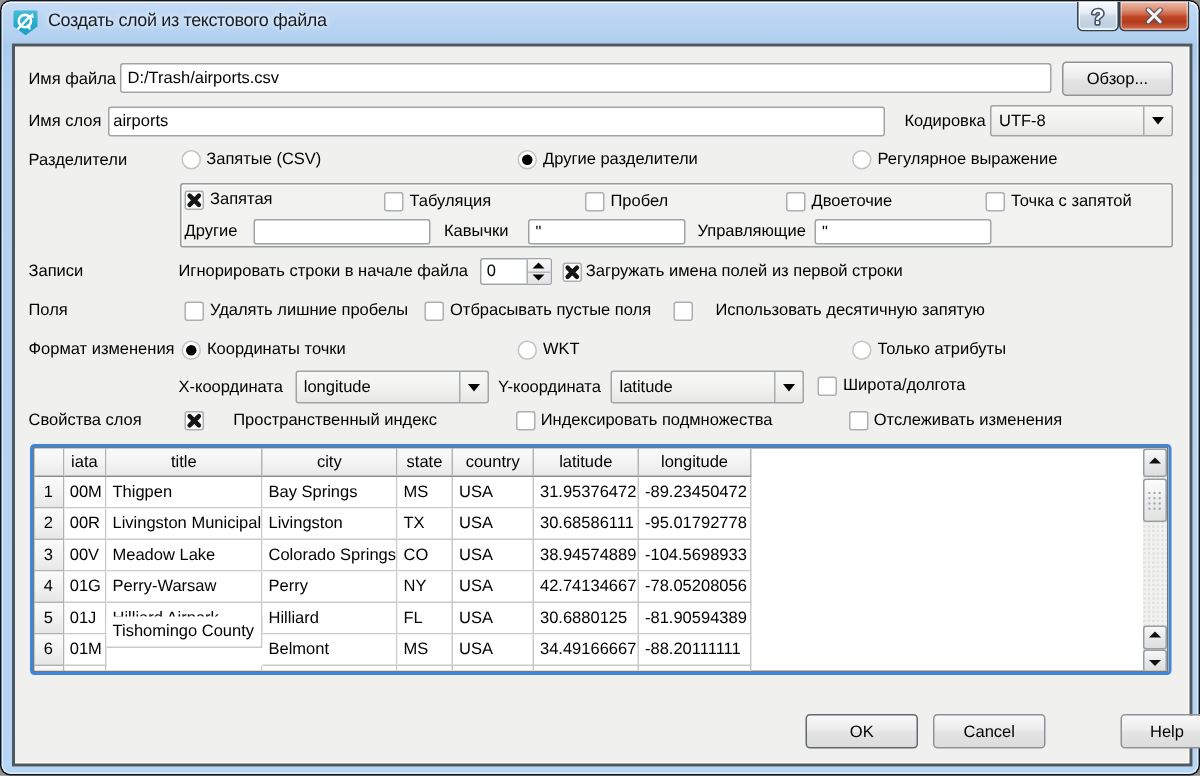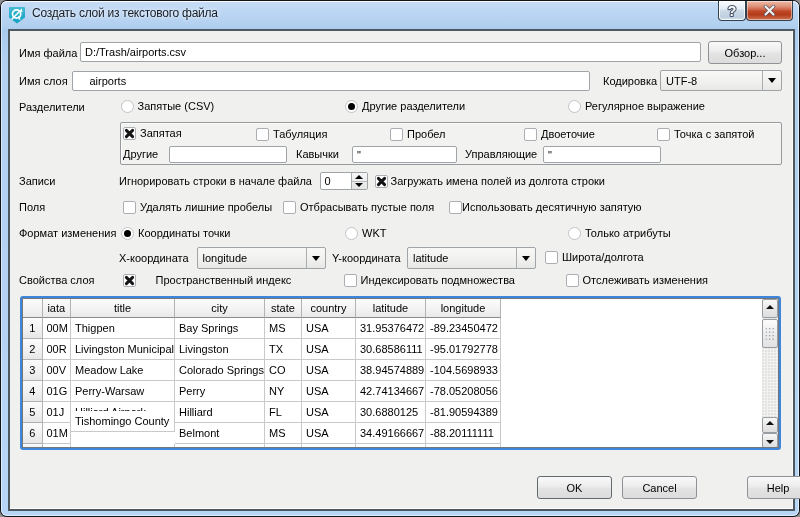--- a/index.html
+++ b/index.html
@@ -99,21 +99,21 @@
  <path d="M2.5 1.5 L10.5 9.5 M10.5 1.5 L2.5 9.5" stroke="#475569" stroke-width="3.8" stroke-linecap="round" opacity=".75"></path>
  <path d="M2.5 1.5 L10.5 9.5 M10.5 1.5 L2.5 9.5" stroke="#f6f5f4" stroke-width="2" stroke-linecap="round"></path>
         </svg>
       </div>
 <div id="client">
 
 <div class="lbl" style="left:9px;top:16px;">Имя файла</div>
 <div class="inp" style="left:70px;top:11px;width:620.5px;height:20px;padding-left:4px">D:/Trash/airports.csv</div>
 <div class="btn" style="left:698px;top:10px;width:74px;height:23px">Обзор...</div>
 <div class="lbl" style="left:9px;top:44px;">Имя слоя</div>
-<div class="inp" style="left:61.5px;top:40px;width:518.5px;height:20px;padding-left:17px">airports</div>
+<div class="inp" style="left:61.5px;top:40px;width:518.5px;height:20px;padding-left:3px">airports</div>
 <div class="lbl" style="left:593px;top:44px;">Кодировка</div>
 <div class="combo" style="left:650px;top:39px;width:122px;height:21px">
           <span class="cbotext">UTF-8</span>
           <span class="cboarr">
             <i></i>
           </span>
         </div>
 <div class="lbl" style="left:9px;top:70px;">Разделители</div>
 <div class="citem" style="left:110.5px;top:69px">
           <span class="radio"></span>
@@ -169,34 +169,34 @@
             <i class="d"></i>
             <span class="mid"></span>
           </span>
         </div>
 <div class="citem" style="left:364.5px;top:143.5px">
           <span class="cb">
             <svg width="13" height="13" viewBox="0 0 13 13" style="position:absolute;left:-1px;top:-1px">
               <path d="M3.4 3.4 L9.6 9.6 M9.6 3.4 L3.4 9.6" stroke="#151515" stroke-width="3" stroke-linecap="round"></path>
             </svg>
           </span>
-          <span class="ctext" style="margin-left:3px">Загружать имена полей из долгота строки</span>
+          <span class="ctext" style="margin-left:3px">Загружать имена полей из первой строки</span>
         </div>
 <div class="lbl" style="left:9px;top:170px;">Поля</div>
 <div class="citem" style="left:113px;top:170px">
           <span class="cb"></span>
           <span class="ctext" style="margin-left:4px">Удалять лишние пробелы</span>
         </div>
 <div class="citem" style="left:273px;top:170px">
           <span class="cb"></span>
           <span class="ctext" style="margin-left:4px">Отбрасывать пустые поля</span>
         </div>
 <div class="citem" style="left:439px;top:170px">
           <span class="cb"></span>
-          <span class="ctext" style="margin-left:0">Использовать десятичную запятую</span>
+          <span class="ctext" style="margin-left:15px">Использовать десятичную запятую</span>
         </div>
 <div class="lbl" style="left:9px;top:196px;">Формат изменения</div>
 <div class="citem" style="left:111px;top:196px">
           <span class="radio">
             <span class="rdot"></span>
           </span>
           <span class="ctext" style="margin-left:4px">Координаты точки</span>
         </div>
 <div class="citem" style="left:335px;top:196px">
           <span class="radio"></span>

